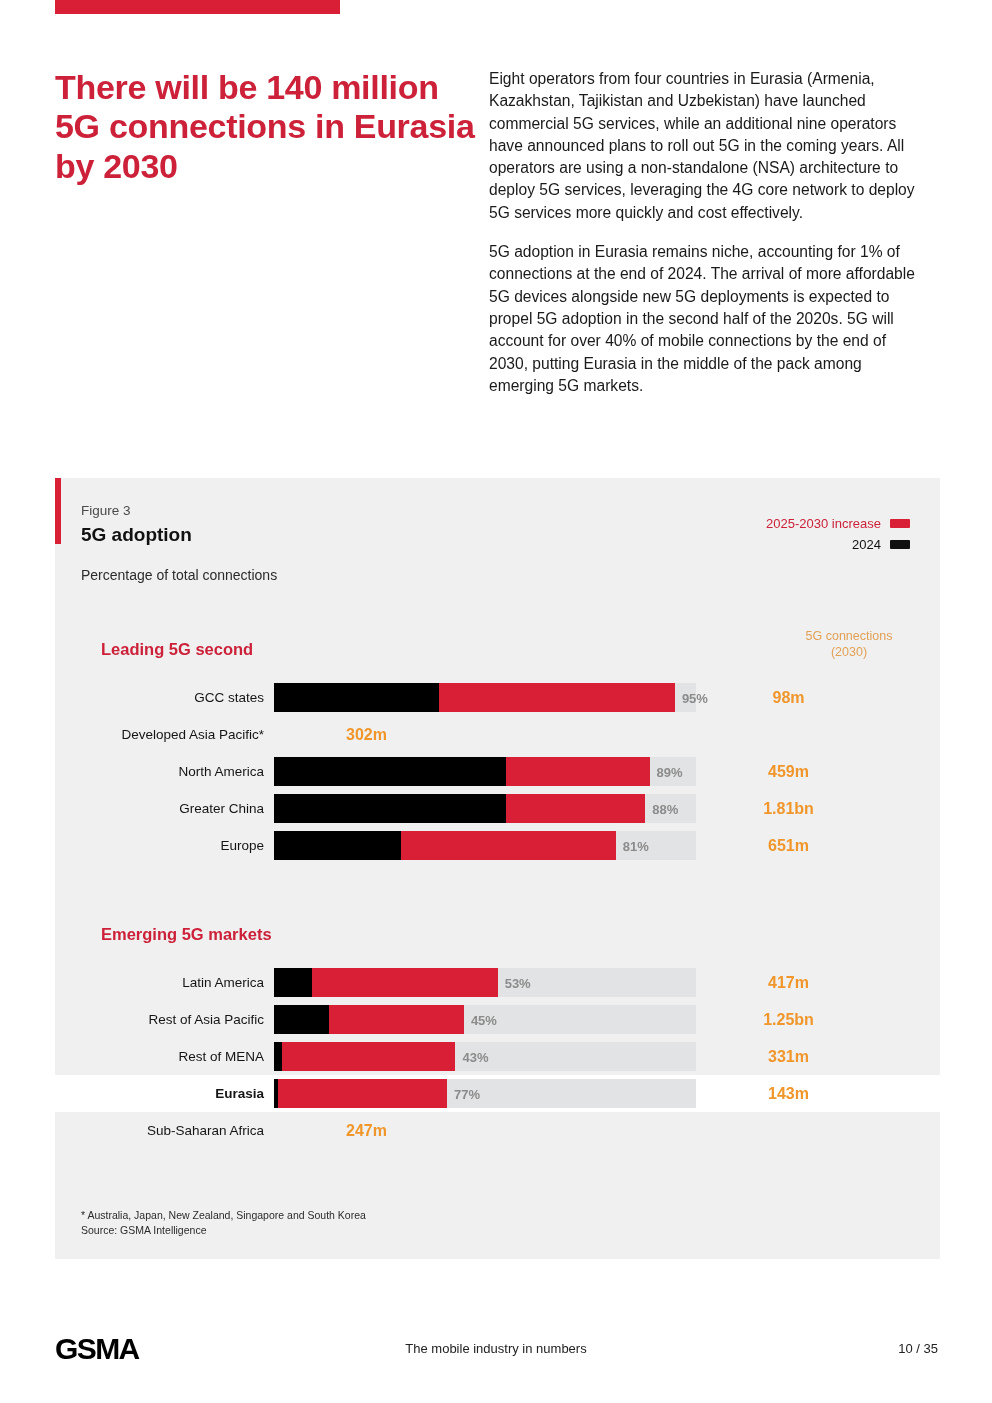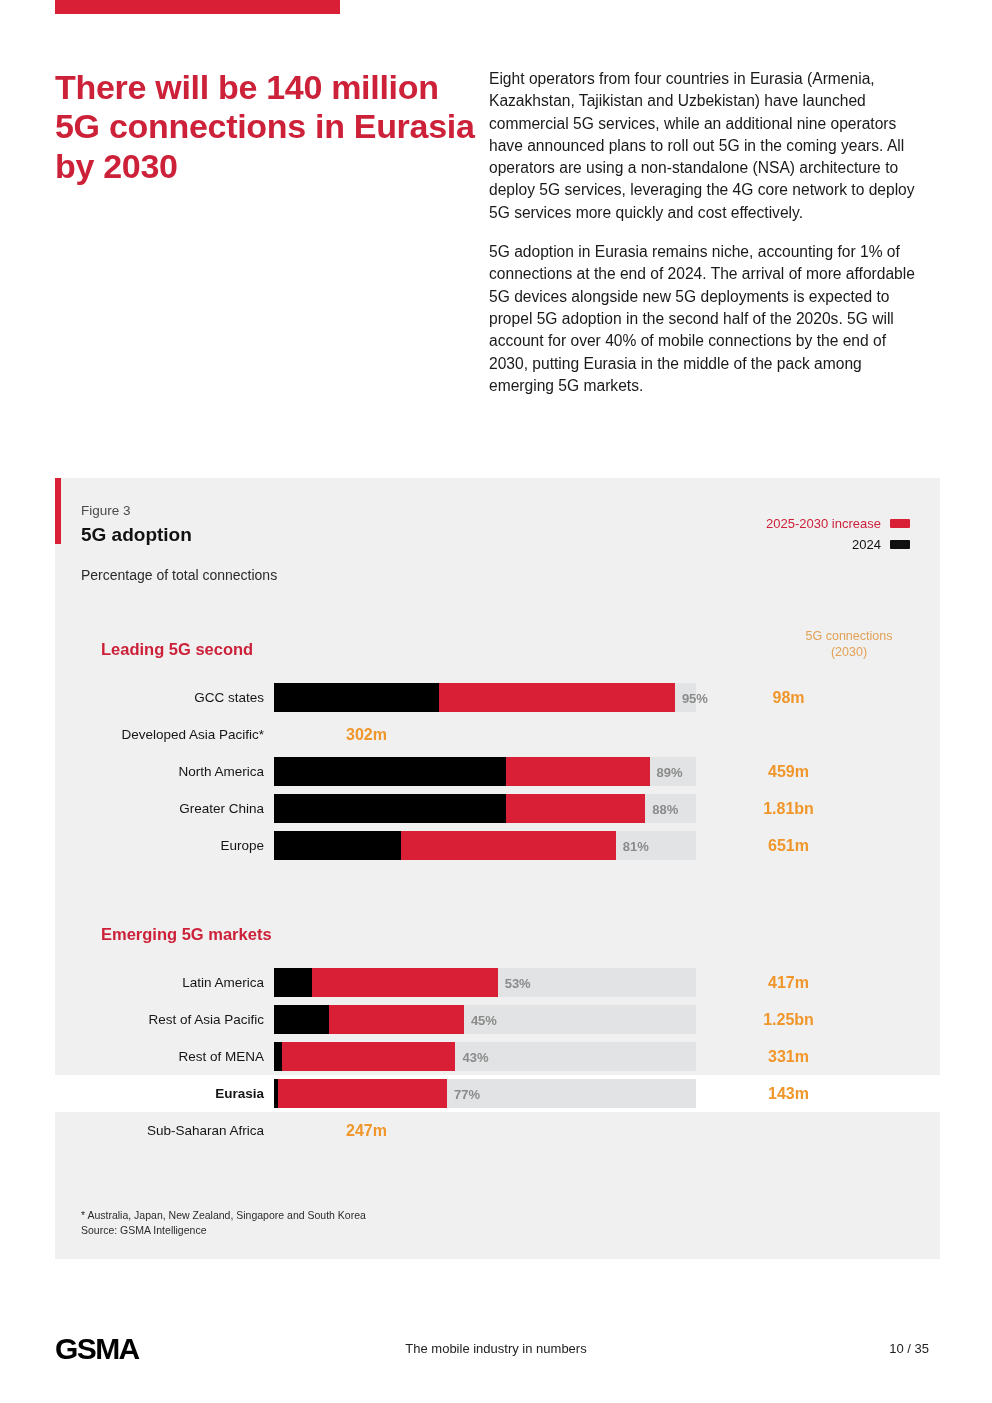--- a/index.html
+++ b/index.html
@@ -246,21 +246,21 @@
     position: absolute;
     left: 0;
     top: 11px;
     width: 992px;
     text-align: center;
     font-size: 13px;
     color: #222;
   }
   .footer-page {
     position: absolute;
-    right: 63px;
+    right: 54px;
     top: 11px;
     font-size: 13px;
     color: #222;
   }
 </style>
 </head>
 <body>
 
 <div class="page">
 

